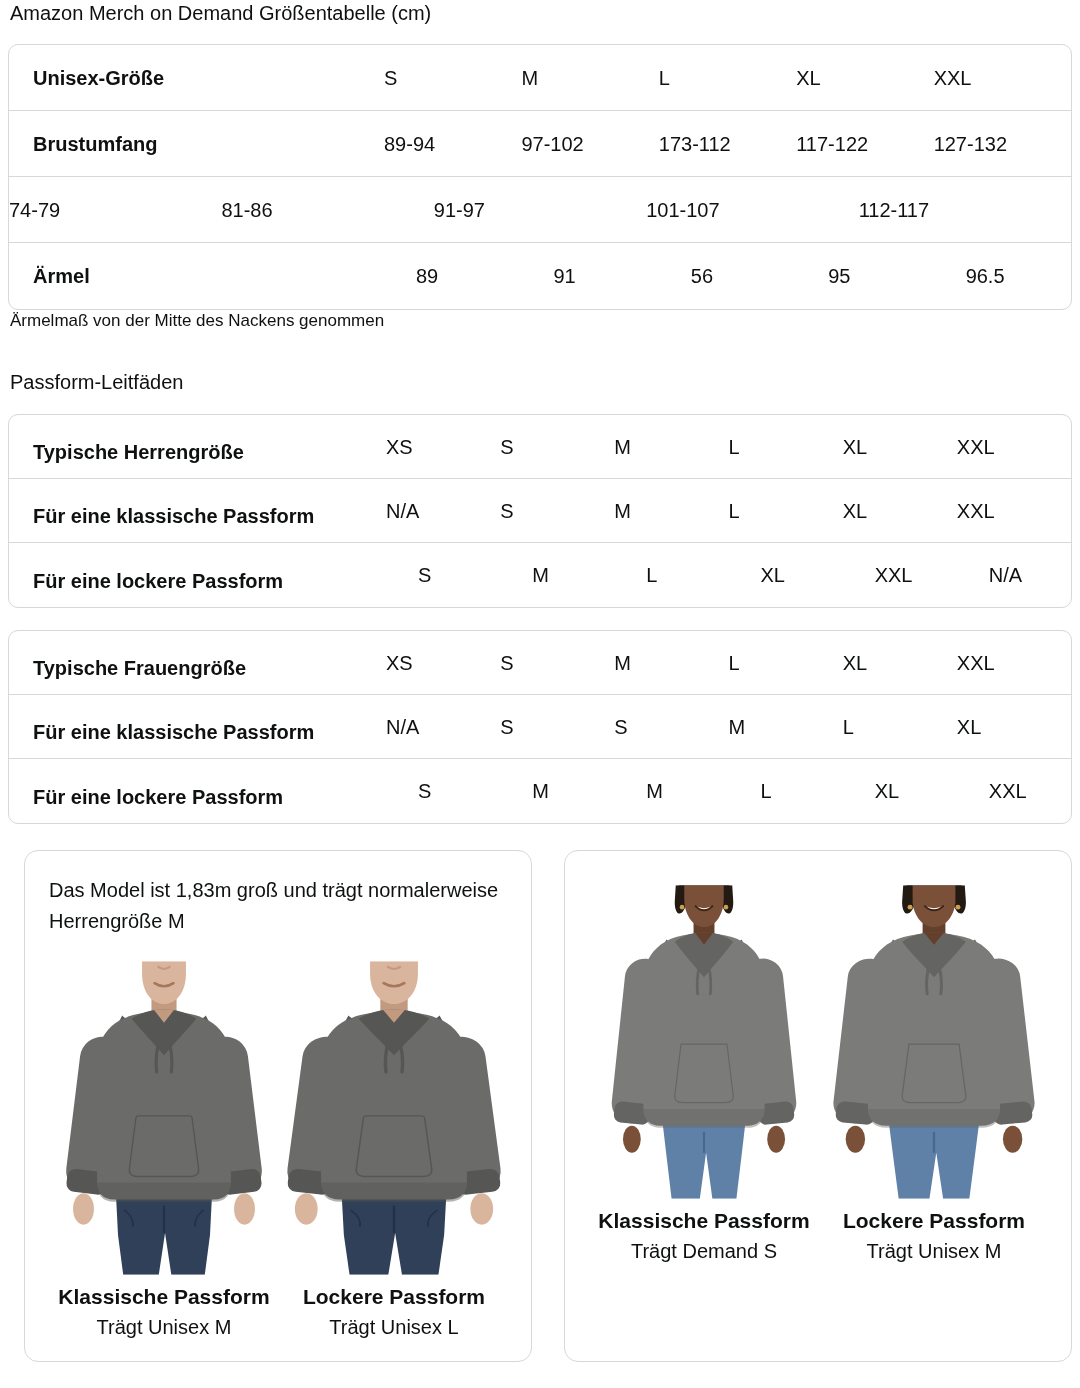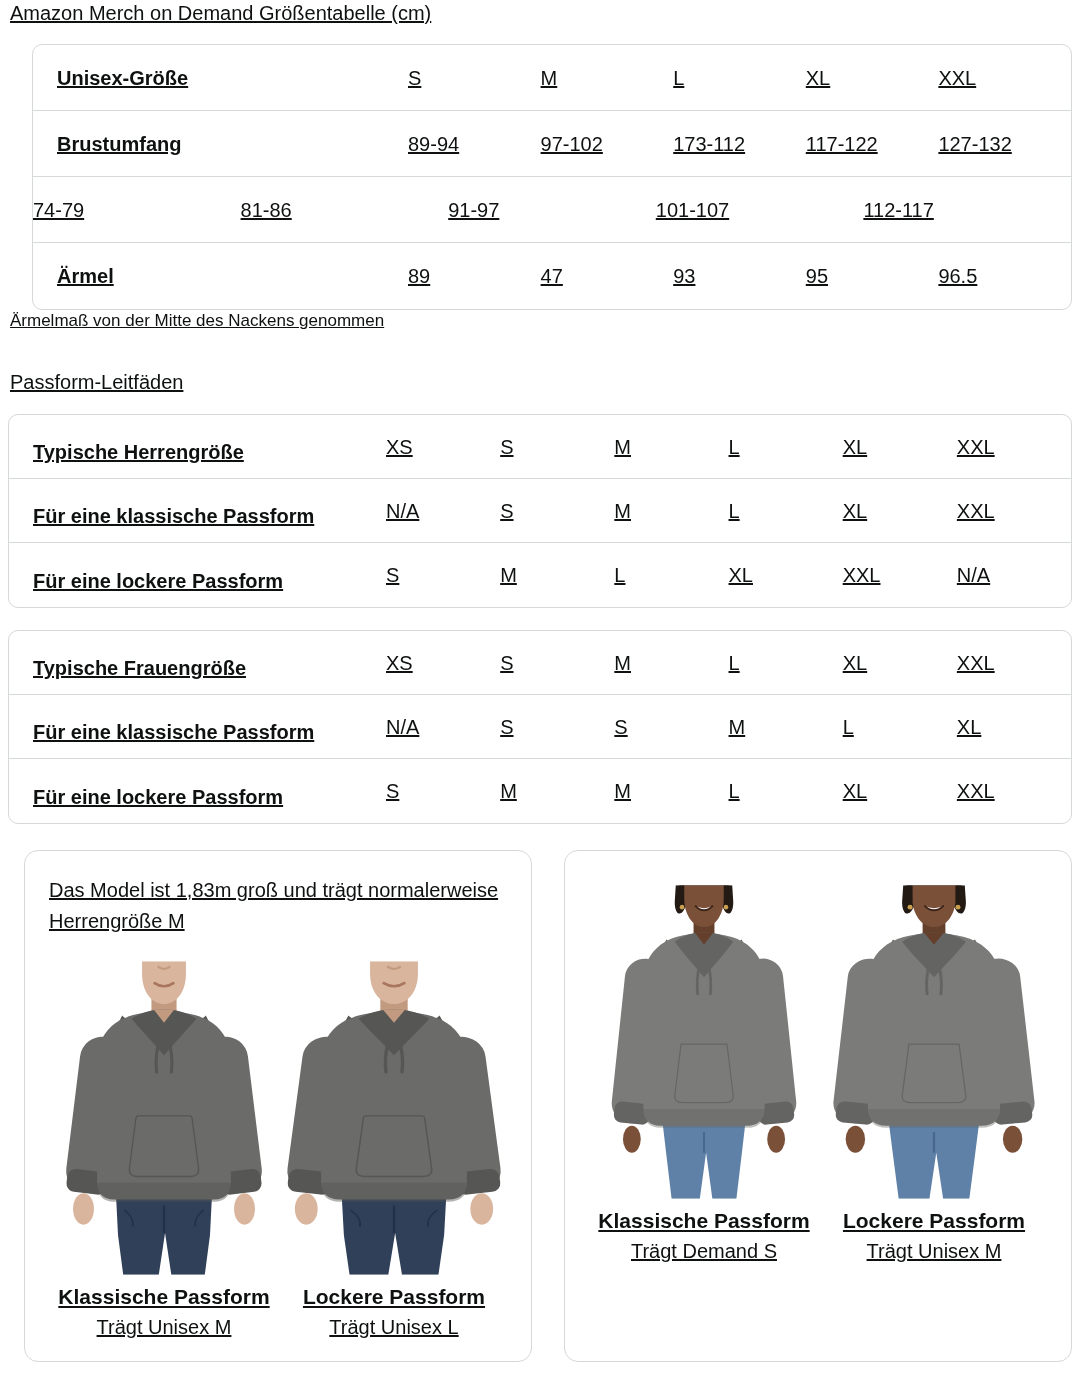--- a/index.html
+++ b/index.html
@@ -8,33 +8,33 @@
     --row-divider:#D5D9D9;
   }
   *{box-sizing:border-box;}
   html,body{margin:0;padding:0;background:#fff;}
   body{
     width:1080px;height:1388px;overflow:hidden;
     font-family:"Liberation Sans","DejaVu Sans",sans-serif;
     color:var(--text,#0F1111);
     -webkit-font-smoothing:antialiased;
   }
-  .page{padding:2px 8px 6px 8px;text-decoration:underline;}
+  .page{padding:2px 8px 6px 8px;}
   .page-title{font-size:20px;font-weight:400;margin:0 0 0 2px;line-height:1.1;}
 
   
   .data-table{
     border:1px solid var(--card-border,#D5D9D9);
     border-radius:10px;
     background:#fff;
     overflow:hidden;
   }
-  .t-main{margin-top:20px;margin-left:24px;}
+  .t-main{margin-top:20px;}
   .trow{display:flex;align-items:center;border-bottom:1px solid var(--row-divider,#D5D9D9);}
-  .trow:last-child{border-bottom:none;}
+  .trow:last-child{border-bottom:none;gap:32px;}
   .t-main .trow{height:66px;}
   .t-fit .trow{height:64px;}
   .cell{font-size:20px;line-height:1.2;white-space:nowrap;}
   .cell.label{flex:0 0 375px;padding-left:24px;font-weight:700;}
   .t-fit .cell.label{flex:0 0 377px;margin-top:11px;}
   .cell.val{flex:1 1 0;font-weight:400;}
 
   .note{font-size:17px;margin:0 0 0 2px;line-height:1.3;}
   .section-heading{font-size:20px;font-weight:400;margin:38px 0 20px 2px;line-height:1.2;}
   .t-fit{margin-bottom:22px;}
@@ -167,22 +167,22 @@
     <div class="trow">
       <div class="cell val">74-79</div>
       <div class="cell val">81-86</div>
       <div class="cell val">91-97</div>
       <div class="cell val">101-107</div>
       <div class="cell val">112-117</div>
     </div>
     <div class="trow">
       <div class="cell label">Ärmel</div>
       <div class="cell val">89</div>
-      <div class="cell val">47</div>
-      <div class="cell val">93</div>
+      <div class="cell val">91</div>
+      <div class="cell val">56</div>
       <div class="cell val">95</div>
       <div class="cell val">96.5</div>
     </div>
   </div>
 
   <p class="note">Ärmelmaß von der Mitte des Nackens genommen</p>
 
   <h2 class="section-heading">Passform-Leitfäden</h2>
 
   <div class="data-table t-fit">

